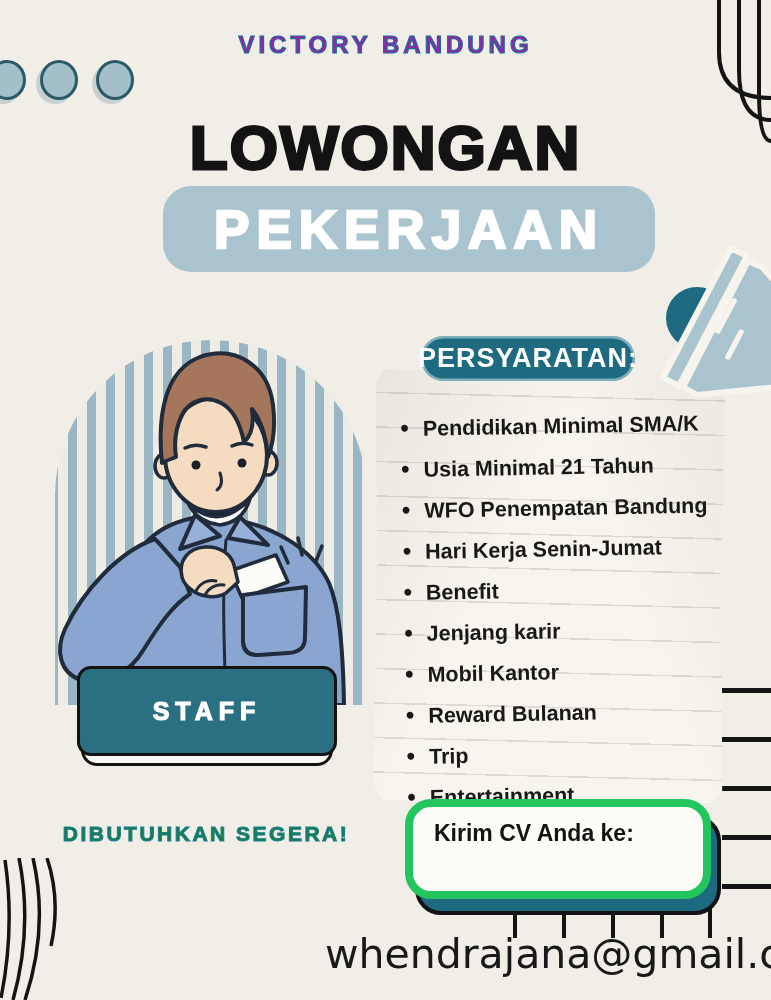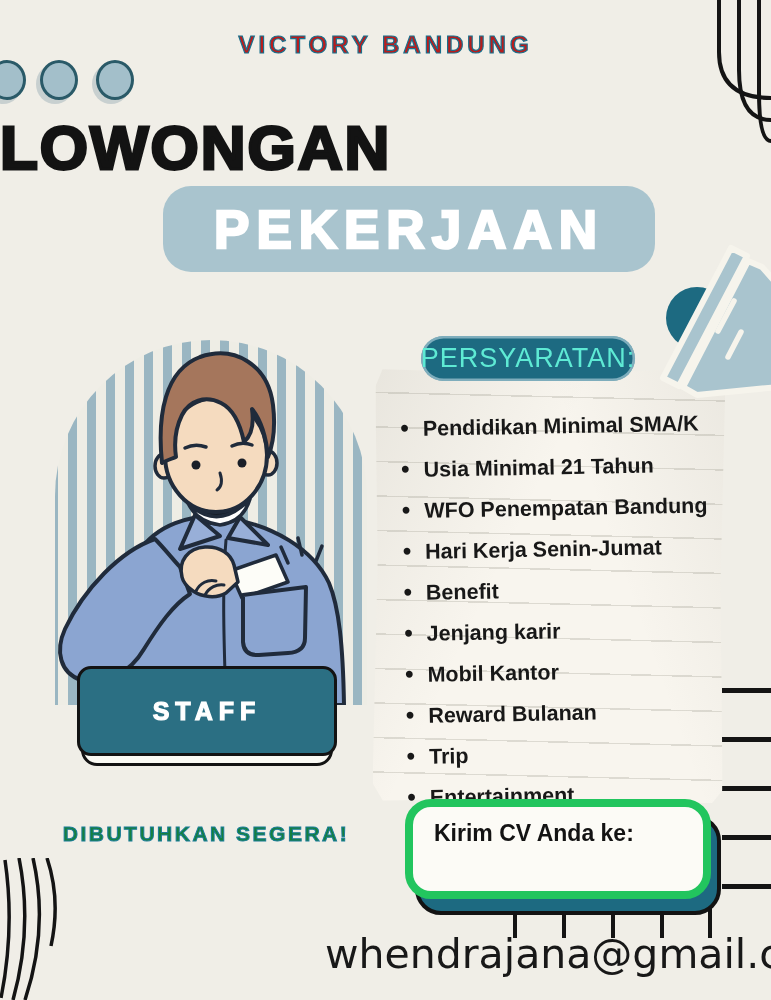--- a/index.html
+++ b/index.html
@@ -7,24 +7,24 @@
     position:relative;width:771px;height:1000px;overflow:hidden;
     background:#f0eee7;font-family:"Liberation Sans",sans-serif;
   }
   
   .circle{position:absolute;top:60px;width:32px;height:34px;border-radius:50%;
     background:#a3bfca;border:3px solid #2a5a68;
     box-shadow:-4px 4px 0 rgba(110,140,155,.30);}
   .c1{left:-12px}.c2{left:40px}.c3{left:96px}
   
   .brand{position:absolute;top:31px;left:0;width:100%;text-align:center;
-    font-size:24px;font-weight:bold;letter-spacing:4px;color:#b91c1c;
+    font-size:24px;font-weight:bold;letter-spacing:4px;color:#a21caf;
     -webkit-text-stroke:1.2px #19708d;}
   
-  .title1{position:absolute;top:112px;left:0;width:100%;
+  .title1{position:absolute;top:112px;left:0;width:100%;text-align:center;
     font-size:62px;font-weight:bold;color:#131313;letter-spacing:2px;
     -webkit-text-stroke:3px #131313;}
   .banner{position:absolute;left:163px;top:186px;width:492px;height:86px;
     background:#a9c4ce;border-radius:28px;display:flex;align-items:center;justify-content:center;}
   .banner span{font-size:53px;font-weight:bold;color:#ffffff;letter-spacing:7px;
     -webkit-text-stroke:2.5px #ffffff;}
   
   .arcs-tr{position:absolute;right:0;top:0;}
   .arcs-bl{position:absolute;left:0;top:858px;}
   .dash{position:absolute;left:722px;width:49px;height:4.5px;background:#141414;z-index:0;}
@@ -40,21 +40,21 @@
     background:#f8f5ee;transform:rotate(.4deg);
     background-image:
       repeating-linear-gradient(181deg, transparent 0 33px, rgba(150,148,135,.28) 33px 34.5px),
       linear-gradient(115deg, rgba(120,118,105,.12), transparent 40%),
       linear-gradient(250deg, rgba(120,118,105,.10), transparent 35%);
     clip-path:polygon(2% 1%,55% 2%,98% 0,100% 3%,99% 50%,100% 97%,97% 100%,40% 99%,3% 100%,0 96%,1% 45%,0 5%);
   }
   .persyaratan{position:absolute;left:421px;top:336px;width:214px;height:45px;z-index:2;
     background:#1d6a81;border-radius:23px;display:flex;align-items:center;justify-content:center;
     box-shadow:inset 0 0 0 2.5px rgba(205,228,236,.55);}
-  .persyaratan span{font-size:27px;font-weight:normal;color:#5eead4;letter-spacing:1px;}
+  .persyaratan span{font-size:27px;font-weight:bold;color:#ffffff;letter-spacing:1px;}
   .req-list{position:absolute;left:404px;top:411px;width:340px;margin:0;padding:0;
     list-style:none;transform:rotate(-1.1deg);z-index:2;}
   .req-item{display:flex;align-items:baseline;margin-bottom:13px;
     font-size:21.5px;font-weight:bold;color:#181818;white-space:nowrap;}
   .req-item .bullet{font-size:24px;margin-right:14px;}
   
   .staff-badge{position:absolute;left:77px;top:666px;width:262px;height:100px;z-index:3;}
   .staff-under{position:absolute;left:4px;top:16px;width:252px;height:84px;
     background:#fbfaf4;border:3.5px solid #131313;border-radius:16px;box-sizing:border-box;}
   .staff-main{position:absolute;left:0;top:0;width:260px;height:90px;

